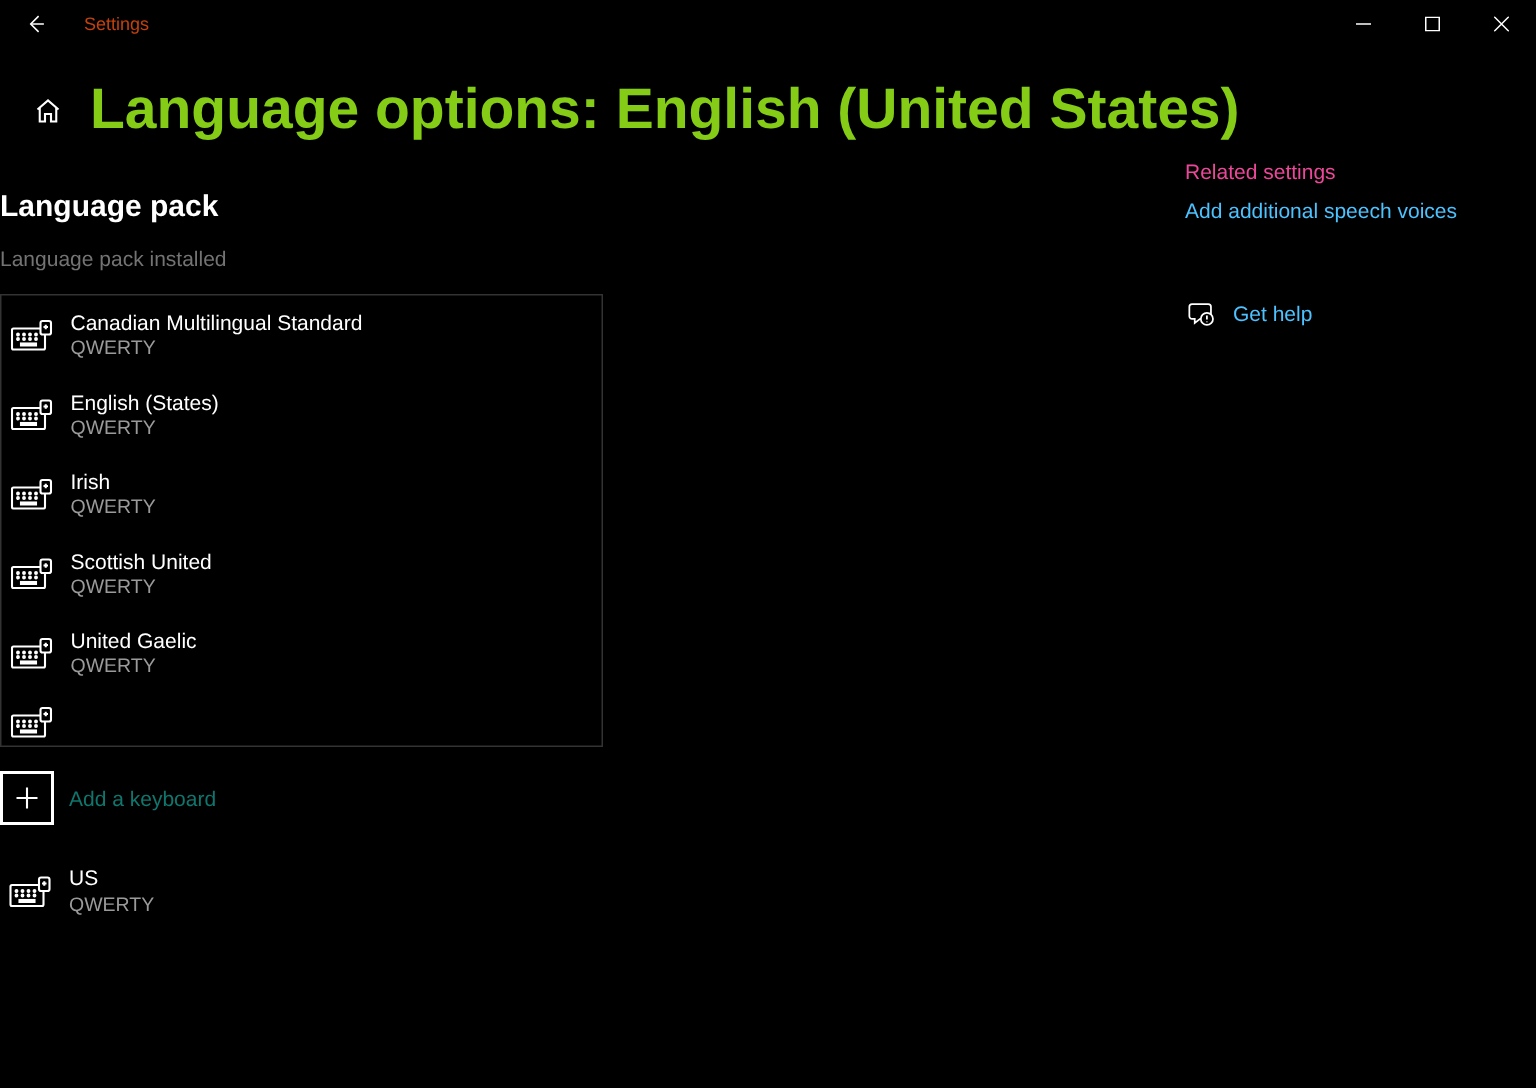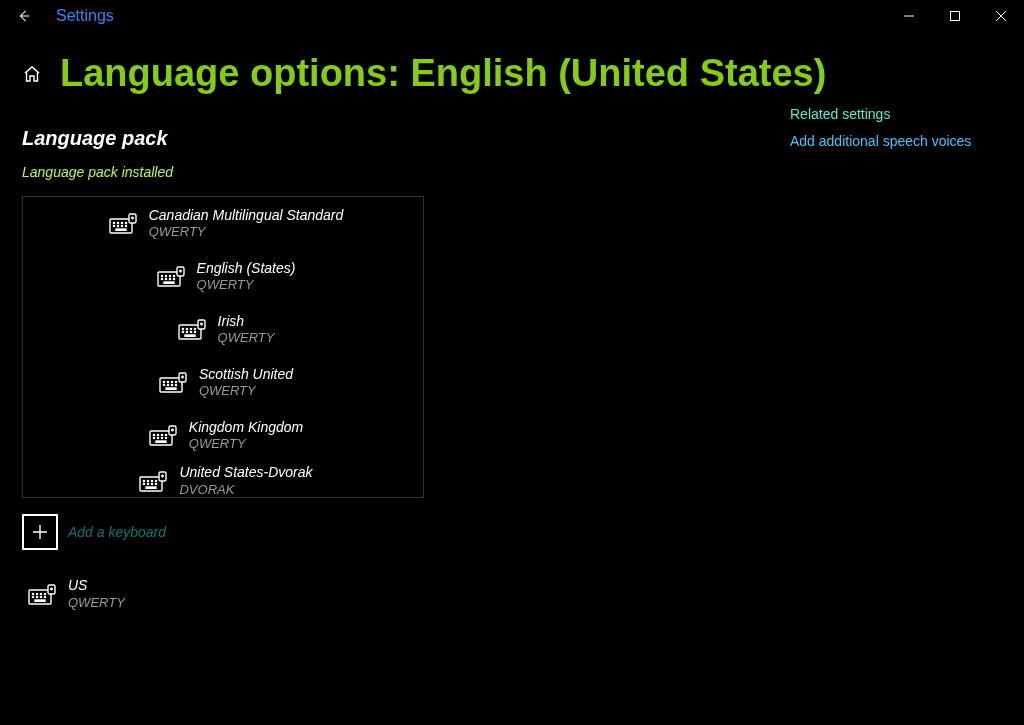--- a/index.html
+++ b/index.html
@@ -18,22 +18,22 @@
     height: 32px;
     padding-left: 8px;
   }
   .titlebar-back {
     width: 32px; height: 32px;
     display:flex; align-items:center; justify-content:center;
     color:#fff;
   }
   .titlebar-title {
     margin-left: 16px;
-    font-size: 16px;
-    color: #3b82f6;
+    font-size: 12px;
+    color: #c2410c;
   }
   .window-controls {
     margin-left:auto;
     display:flex;
     height:32px;
   }
   .window-btn {
     width:46px; height:32px;
     display:flex; align-items:center; justify-content:center;
     color:#fff;
@@ -52,49 +52,46 @@
   }
   .page-title {
     font-size: 38px;
     font-weight: 700;
     color:#84cc16;
   }
   .content {
     display:flex;
     flex-direction:row;
     margin-top: 32px;
-    padding-left: 22px;
     align-items:flex-start;
-    font-style:italic;
   }
   .main-col { width: 420px; }
   .section-heading {
     font-size: 20px;
     font-weight: 600;
     color:#fff;
     margin-bottom: 14px;
   }
   .status-text {
     font-size: 14px;
-    color:#bef264;
+    color:#737373;
     margin-bottom: 16px;
   }
   .keyboard-scroll {
     border:1px solid #333333;
     width: 402px;
     height: 302px;
     overflow:hidden;
     position:relative;
   }
   .keyboard-item {
     display:flex;
     align-items:center;
     height: 53px;
     padding-left: 4px;
-    justify-content: center;
   }
   .kb-icon {
     width:32px; height:32px;
     display:flex; align-items:center; justify-content:center;
     margin-right: 10px;
     color:#fff;
     flex-shrink:0;
   }
   .kb-texts { display:flex; flex-direction:column; line-height:1.25; }
   .kb-name { font-size: 14px; color:#fff; }
@@ -119,21 +116,21 @@
     display:flex; align-items:flex-end; height:53px; padding-left:4px;
   }
   .sidebar {
     position:absolute;
     left: 790px;
     top: 106px;
     width: 220px;
   }
   .related-heading {
     font-size:14px;
-    color:#5eead4;
+    color:#ec4899;
     margin-bottom:10px;
   }
   .link-blue {
     color:#4cc2ff;
     font-size:14px;
     text-decoration:none;
     display:inline-block;
     text-align:center;
   }
   .help-row {
@@ -298,45 +295,41 @@
             <circle cx="5" cy="13" r="0.6" fill="currentColor"></circle>
               <circle cx="9" cy="13" r="0.6" fill="currentColor"></circle>
               <circle cx="13" cy="13" r="0.6" fill="currentColor"></circle>
               <circle cx="17" cy="13" r="0.6" fill="currentColor"></circle>
             <rect x="7" y="16" width="10" height="1.3" fill="currentColor"></rect>
             <rect x="20" y="1" width="7" height="9" rx="1.4" fill="#000" stroke="currentColor"></rect>
             <path d="M23.5 3.5 V6.5 M22 5 H25" stroke="currentColor"></path>
           </svg>
         </span>
         <span class="kb-texts">
-          <span class="kb-name">Kingdom Kingdom</span>
+          <span class="kb-name">United Gaelic</span>
           <span class="kb-layout">QWERTY</span>
         </span>
       </div>
 
       <div class="keyboard-item" style="height:37px; align-items:flex-start; padding-top:2px;">
         <span class="kb-icon" style="margin-top:2px;">
           <svg width="28" height="22" viewBox="0 0 28 22" fill="none" stroke="currentColor" stroke-width="1.4">
             <rect x="1" y="6" width="22" height="14" rx="1"></rect>
             <circle cx="5" cy="10" r="0.6" fill="currentColor"></circle>
               <circle cx="9" cy="10" r="0.6" fill="currentColor"></circle>
               <circle cx="13" cy="10" r="0.6" fill="currentColor"></circle>
               <circle cx="17" cy="10" r="0.6" fill="currentColor"></circle>
             <circle cx="5" cy="13" r="0.6" fill="currentColor"></circle>
               <circle cx="9" cy="13" r="0.6" fill="currentColor"></circle>
               <circle cx="13" cy="13" r="0.6" fill="currentColor"></circle>
               <circle cx="17" cy="13" r="0.6" fill="currentColor"></circle>
             <rect x="7" y="16" width="10" height="1.3" fill="currentColor"></rect>
             <rect x="20" y="1" width="7" height="9" rx="1.4" fill="#000" stroke="currentColor"></rect>
             <path d="M23.5 3.5 V6.5 M22 5 H25" stroke="currentColor"></path>
           </svg>
-        </span>
-        <span class="kb-texts">
-          <span class="kb-name">United States-Dvorak</span>
-          <span class="kb-layout">DVORAK</span>
         </span>
       </div>
     </div>
 
     <div class="add-row">
       <div class="plus-box">
         <svg width="16" height="16" viewBox="0 0 16 16" stroke="currentColor" stroke-width="1.4">
             <path d="M8 1 V15 M1 8 H15"></path>
           </svg>
       </div>
@@ -364,13 +357,23 @@
         <span class="kb-name">US</span>
         <span class="kb-layout">QWERTY</span>
       </span>
     </div>
   </div>
 </div>
 
 <div class="sidebar">
   <div class="related-heading">Related settings</div>
   <a href="#" class="link-blue">Add additional speech voices</a>
+  <div class="help-row">
+    <span class="help-icon">
+      <svg width="18" height="18" viewBox="0 0 20 20" fill="none" stroke="currentColor" stroke-width="1.3">
+        <path d="M3 3 h12 a2 2 0 0 1 2 2 v7 a2 2 0 0 1 -2 2 h-6 l-4 3 v-3 h-2 a2 2 0 0 1 -2 -2 v-7 a2 2 0 0 1 2 -2 z"></path>
+        <circle cx="14" cy="14" r="4.5" fill="#000" stroke="currentColor"></circle>
+        <path d="M14 11.5 v3 M14 16 v0.5"></path>
+      </svg>
+    </span>
+    <a href="#" class="link-blue">Get help</a>
+  </div>
 </div>
 
 </body></html>

